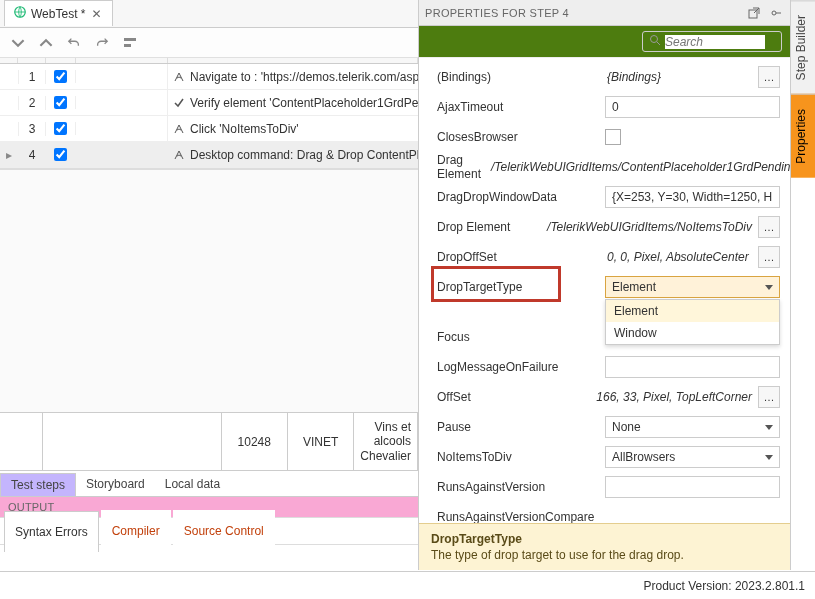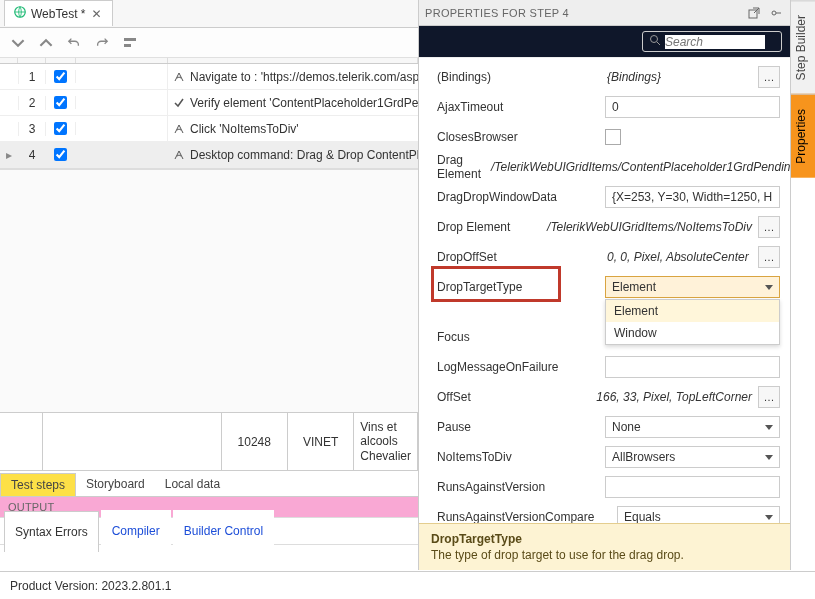--- a/index.html
+++ b/index.html
@@ -135,21 +135,21 @@
     display:flex;
     height: 26px;
     border-top:1px solid #ccc;
     align-items:center;
   }
   .bottom-tab {
     padding: 4px 10px;
     font-size: 12px;
     color:#444;
   }
-  .bottom-tab.active { background:#fde047; border:1px solid #ccc; border-bottom:none; position:relative; top:1px;}
+  .bottom-tab.active { background:#c4b5fd; border:1px solid #ccc; border-bottom:none; position:relative; top:1px;}
   .bottom-tab.nobg { background:transparent; }
 
   
   .output-panel {
     border-top:1px solid #ccc;
     background:#f5f5f5;
   }
   .output-title {
     font-size:11px;
     color:#666;
@@ -166,21 +166,21 @@
     padding-left:4px;
   }
   .out-tab {
     padding:13px 10px;
     font-size:12px;
     border:1px solid #ccc;
     border-bottom:none;
     background:#fff;
     margin-right:2px;
   }
-  .out-tab-inactive { border:1px solid transparent; color:#1d4ed8; }
+  .out-tab-inactive { border:1px solid transparent; color:#c2410c; }
 
   
   .props-panel {
     position: absolute;
     top: 0;
     right: 25px;
     width: 372px;
     bottom: 29px;
     background: #fff;
     border-left:1px solid #ccc;
@@ -197,21 +197,21 @@
     gap:6px;
   }
   .props-header .title { flex:1; font-size:11px; color:#666; letter-spacing:0.3px;}
   .props-header .hbtn { width:16px; height:16px; color:#666; display:flex; align-items:center; justify-content:center;}
   .props-search {
     height:32px;
     display:flex;
     justify-content:flex-end;
     align-items:center;
     padding:4px 8px;
-    background:#0f172a;
+    background:#4d7c0f;
     border-bottom:1px solid #eee;
   }
   .props-search .searchbox {
     width: 140px;
     border:1px solid #ccc;
     border-radius:3px;
     display:flex;
     align-items:center;
     padding:2px 6px;
     gap:4px;
@@ -309,20 +309,21 @@
 
   
   .status-bar {
     position:absolute;
     left:0; right:0; bottom:0;
     height:28px;
     border-top:1px solid #ccc;
     background:#fff;
     display:flex;
     align-items:center;
+    justify-content:flex-end;
     padding:0 10px;
     font-size:12px;
     color:#333;
   }
 </style>
 </head>
 <body>
 
 <div class="doc-tab-bar">
   <div class="doc-tab">
@@ -509,26 +510,20 @@
 
     <div class="prop-row">
       <div class="prop-label">RunsAgainstVersion</div>
       <div class="prop-val">
           <input class="val-input" style="">
         </div>
     </div>
 
     <div class="prop-row">
       <div class="prop-label" style="width:172px">RunsAgainstVersionCompare</div>
-      <div class="prop-val">
-        <div class="sel-box">
-          <span>Equals</span>
-          <span class="caret"></span>
-        </div>
-      </div>
     </div>
 
     <svg class="red-arrow" style="left:260px; top:250px; width:80px; height:34px;" viewBox="0 0 80 34">
       <defs>
           <marker id="ah" markerWidth="8" markerHeight="8" refX="6" refY="3" orient="auto">
             <path d="M0 0L6 3L0 6z" fill="#c0392b"></path>
           </marker>
         </defs>
       <line x1="78" y1="32" x2="8" y2="4" stroke="#c0392b" stroke-width="2.5" marker-end="url(#ah)"></line>
     </svg>
@@ -610,35 +605,35 @@
       </div>
     </div>
 
     <div class="filler"></div>
 
     <div class="preview-row">
       <div class="preview-cell" style="width:45px"></div>
       <div class="preview-cell" style="width:190px"></div>
       <div class="preview-cell" style="width:70px">10248</div>
       <div class="preview-cell" style="width:70px">VINET</div>
-      <div class="preview-cell" style="flex:1; white-space:normal; line-height:1.2; justify-content:flex-start;">Vins et alcools Chevalier</div>
+      <div class="preview-cell" style="flex:1; white-space:normal; line-height:1.2; justify-content:flex-start;text-align:right;">Vins et alcools Chevalier</div>
     </div>
 
     <div class="bottom-tabs">
       <div class="bottom-tab active">Test steps</div>
       <div class="bottom-tab nobg">Storyboard</div>
       <div class="bottom-tab nobg">Local data</div>
     </div>
 
     <div class="output-panel">
       <div class="output-title">OUTPUT</div>
       <div class="output-tabs">
         <div class="out-tab">Syntax Errors</div>
         <div class="out-tab out-tab-inactive">Compiler</div>
-        <div class="out-tab out-tab-inactive">Builder Control</div>
+        <div class="out-tab out-tab-inactive">Source Control</div>
       </div>
       <div style="height:26px;background:#fff;border-top:1px solid #ddd;"></div>
     </div>
 
   </div>
 </div>
 
 <div class="status-bar">
   <span>Product Version:</span>
   &nbsp;

